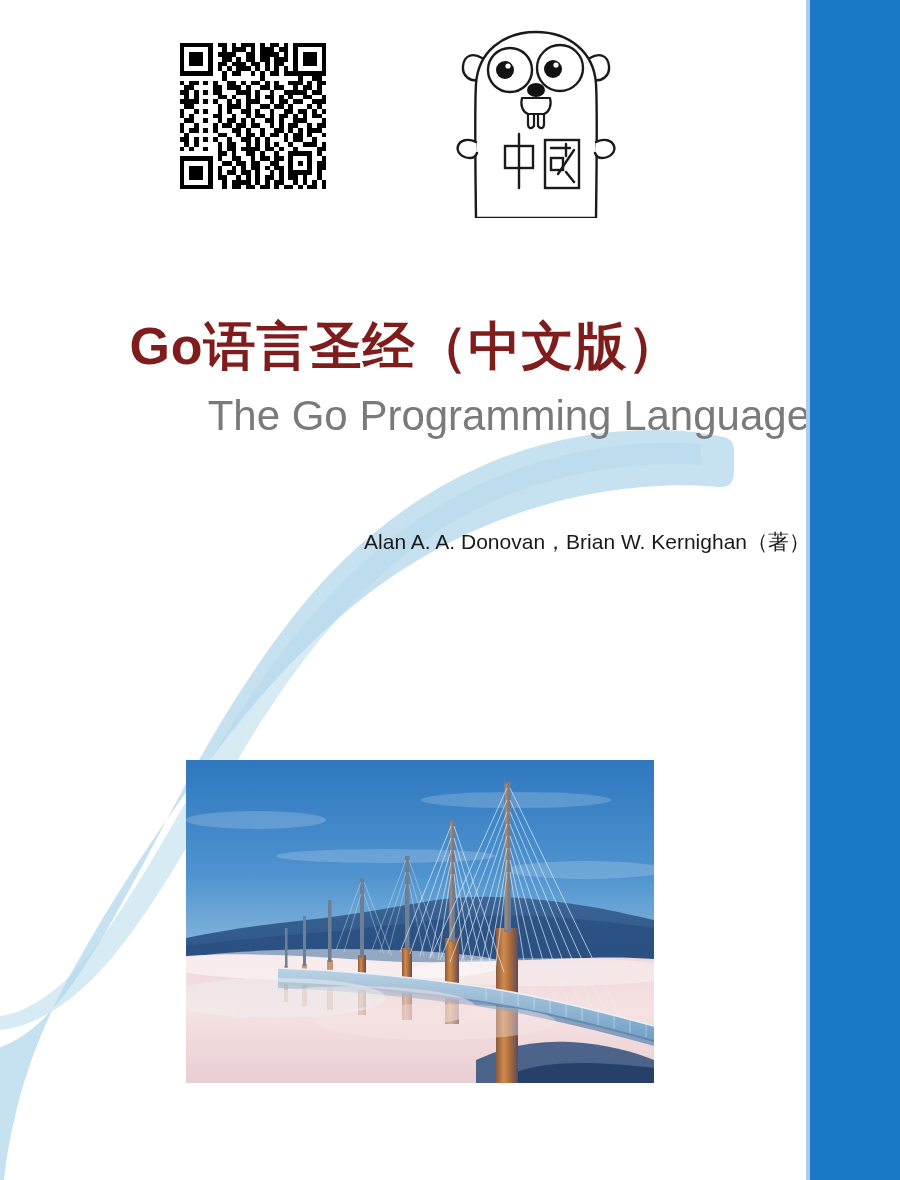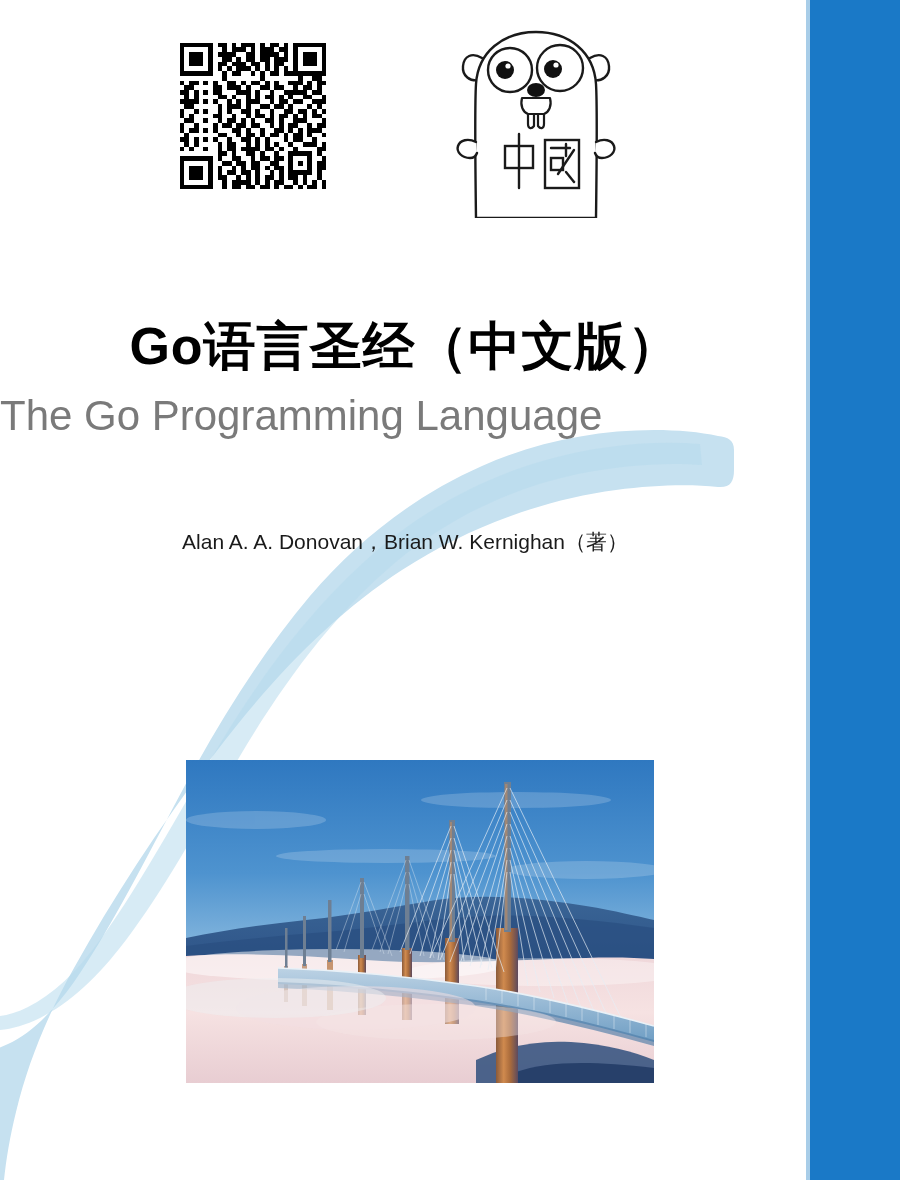--- a/index.html
+++ b/index.html
@@ -53,42 +53,42 @@
   
   .title-cn {
     position: absolute;
     left: 0;
     top: 312px;
     width: 810px;
     text-align: center;
     font-size: 52px;
     font-weight: bold;
     letter-spacing: 1px;
-    color: #000000;
+    color: #7f1d1d;
     white-space: nowrap;
   }
   .title-en {
     position: absolute;
     left: 0;
     top: 392px;
     width: 810px;
-    text-align: left;
+    text-align: right;
     font-size: 42px;
     font-weight: normal;
     color: #7a7a7a;
     white-space: nowrap;
   }
 
   
   .authors {
     position: absolute;
     left: 0;
     top: 526px;
     width: 810px;
-    text-align: center;
+    text-align: right;
   }
   .authors .line {
     font-size: 21px;
     color: #1a1a1a;
     line-height: 31px;
     white-space: nowrap;
   }
 
   
   .photo {

